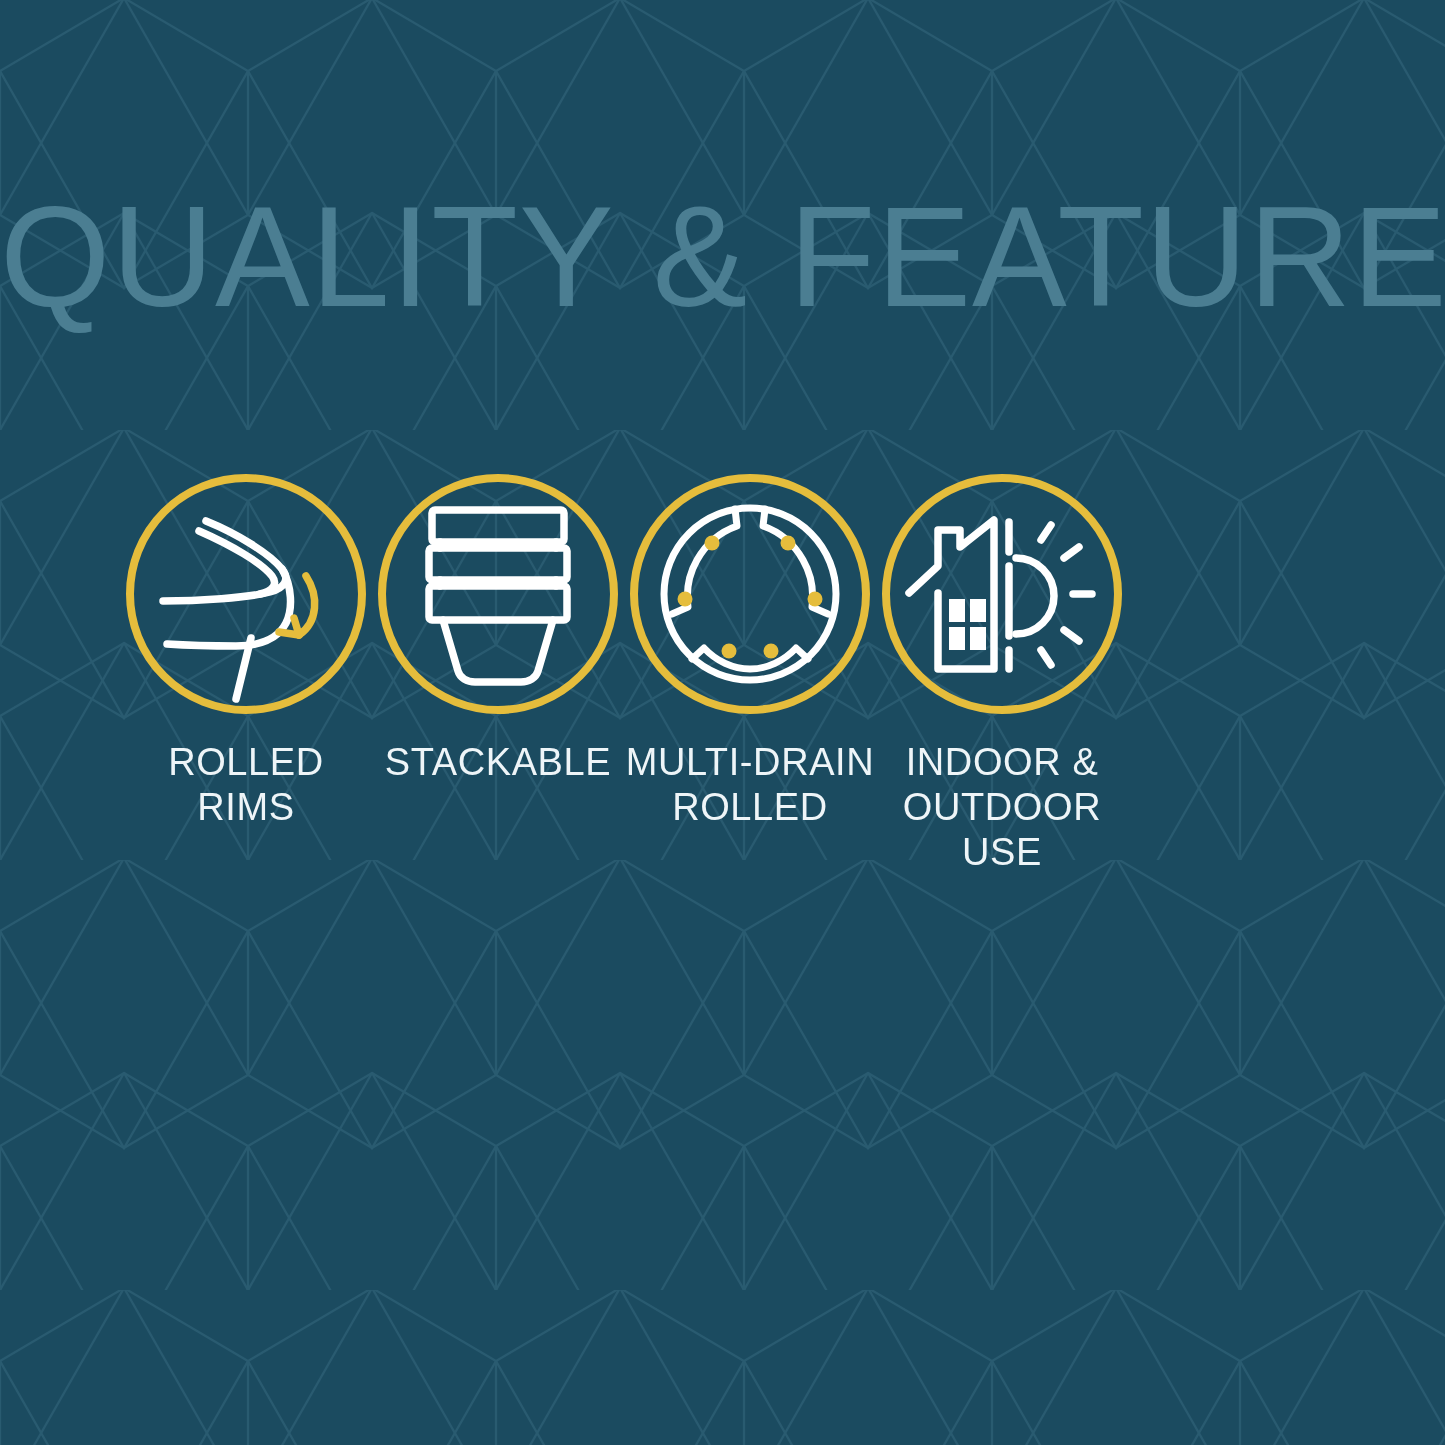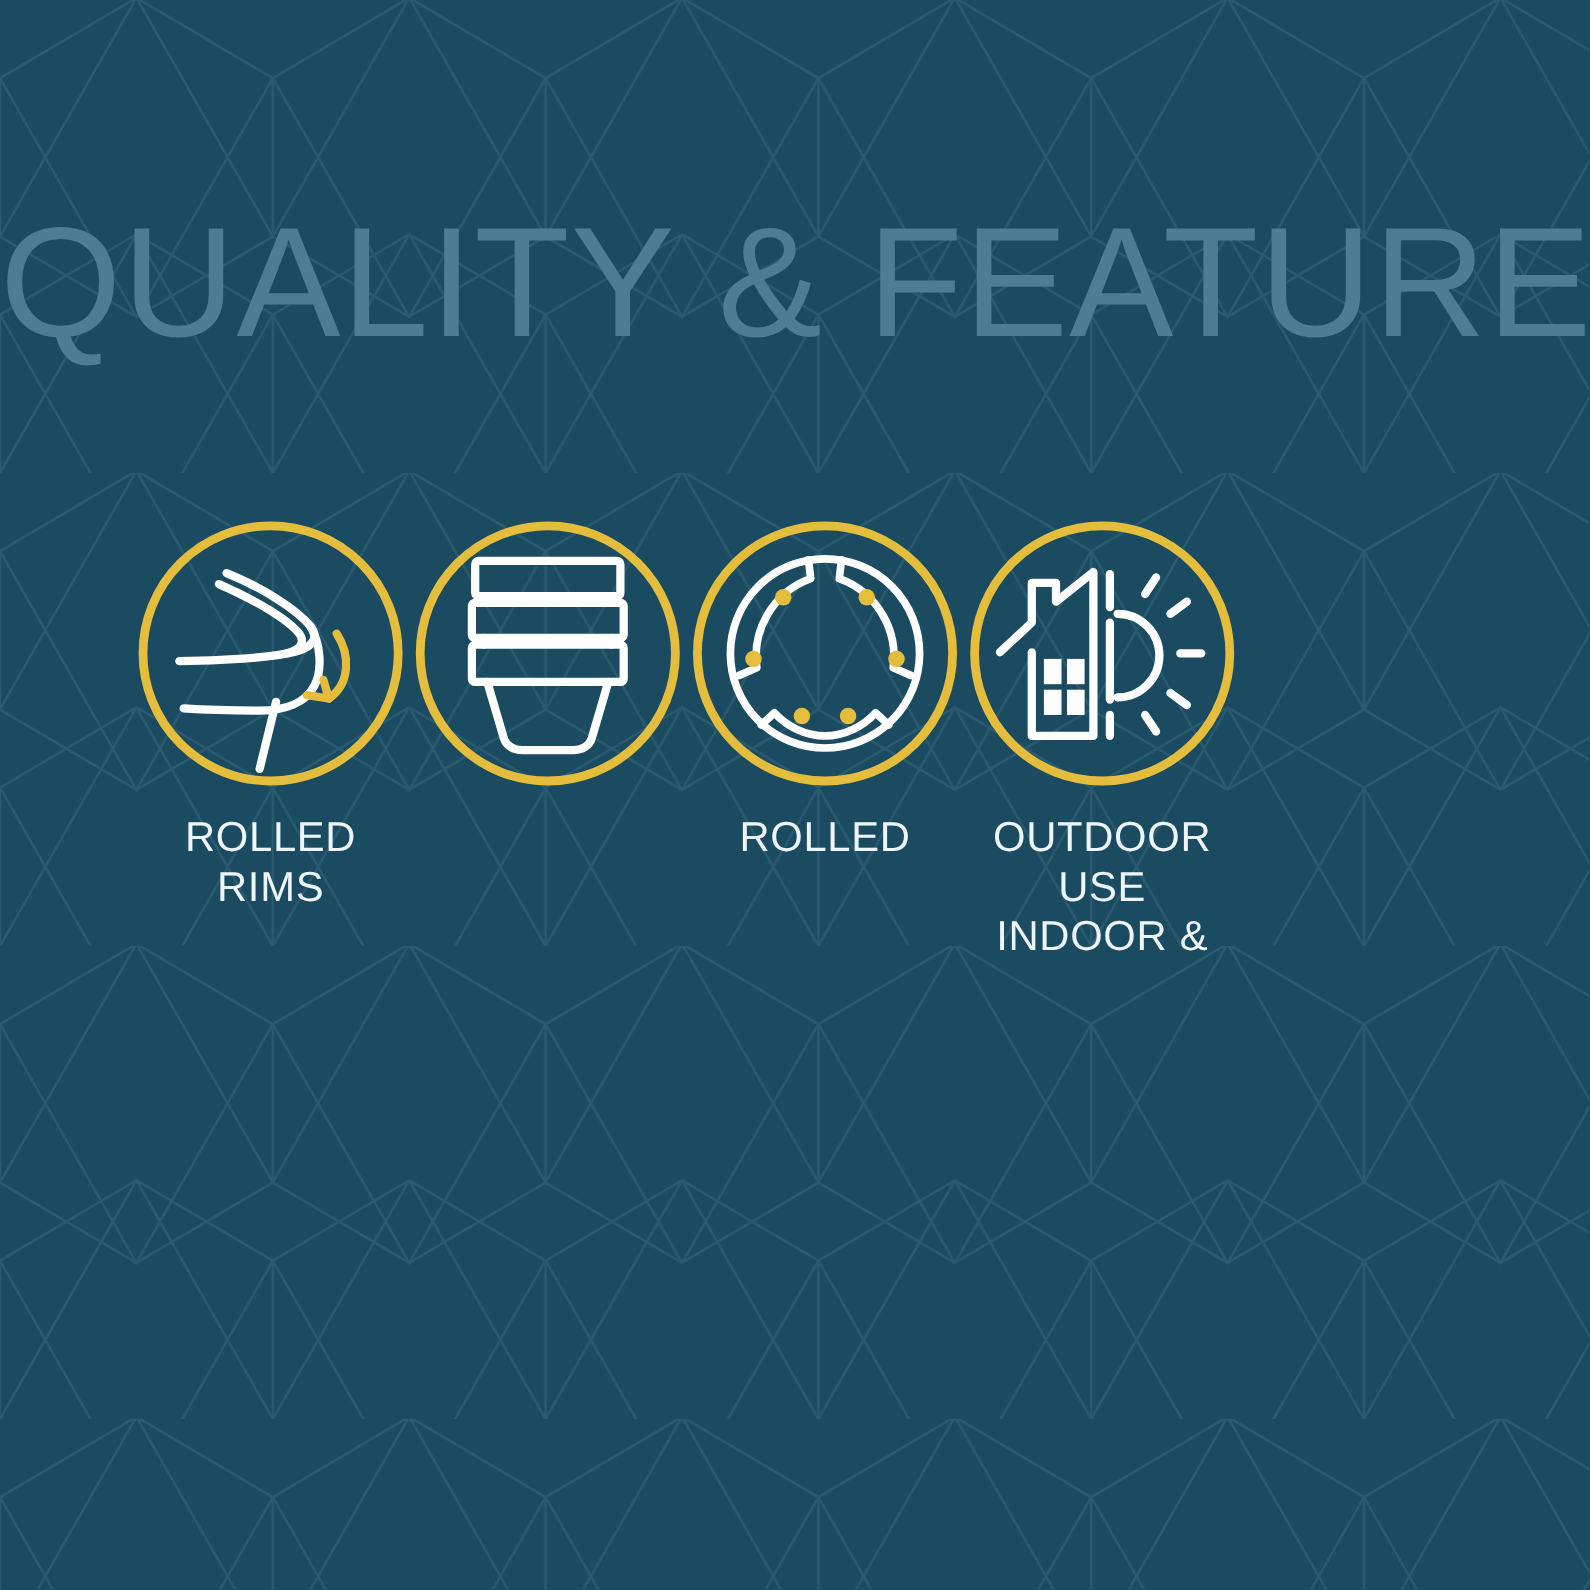--- a/index.html
+++ b/index.html
@@ -145,20 +145,24 @@
 
             <path d="M68 74 L68 80"></path>
             <path d="M184 74 L184 80"></path>
             <path d="M68 112 L68 118"></path>
             <path d="M184 112 L184 118"></path>
 
             <path d="M71 152 L86 203 C88 210 95 214 103 214 L149 214 C157 214 164 210 166 203 L181 152"></path>
           </g>
         </svg>
       </div>
+      <div class="feature-label">
+        <div>STACKABLE</div>
+        <div></div>
+      </div>
     </div>
 
     <div class="feature-cell">
       <div class="icon-badge">
         <svg viewBox="0 0 252 252">
           <circle cx="126" cy="126" r="116" fill="none" stroke="#e5bd3c" stroke-width="8"></circle>
           <g fill="none" stroke="#ffffff" stroke-width="7" stroke-linecap="round" stroke-linejoin="round">
 
             <circle cx="126" cy="126" r="86"></circle>
 
@@ -171,20 +175,21 @@
             <circle cx="88" cy="75" r="7.5"></circle>
             <circle cx="164" cy="75" r="7.5"></circle>
             <circle cx="61" cy="131" r="7.5"></circle>
             <circle cx="191" cy="131" r="7.5"></circle>
             <circle cx="105" cy="183" r="7.5"></circle>
             <circle cx="147" cy="183" r="7.5"></circle>
           </g>
         </svg>
       </div>
       <div class="feature-label">
+        <div>MULTI-DRAIN</div>
         <div>ROLLED</div>
       </div>
     </div>
 
 
     <div class="feature-cell">
       <div class="icon-badge">
         <svg viewBox="0 0 252 252">
           <circle cx="126" cy="126" r="116" fill="none" stroke="#e5bd3c" stroke-width="8"></circle>
           <g fill="none" stroke="#ffffff" stroke-width="7.5" stroke-linecap="round" stroke-linejoin="round">
@@ -207,20 +212,20 @@
             <path d="M140 90 A38 38 0 0 1 140 166"></path>
             <path d="M165 72 L175 57"></path>
             <path d="M188 90 L203 79"></path>
             <path d="M197 126 L216 126"></path>
             <path d="M188 162 L203 173"></path>
             <path d="M165 182 L175 197"></path>
           </g>
         </svg>
       </div>
       <div class="feature-label">
+        <div>INDOOR &amp;</div>
         <div>OUTDOOR USE</div>
-        <div>INDOOR &amp;</div>
       </div>
     </div>
 
 
   </div>
 </div>
 
 </body></html>

